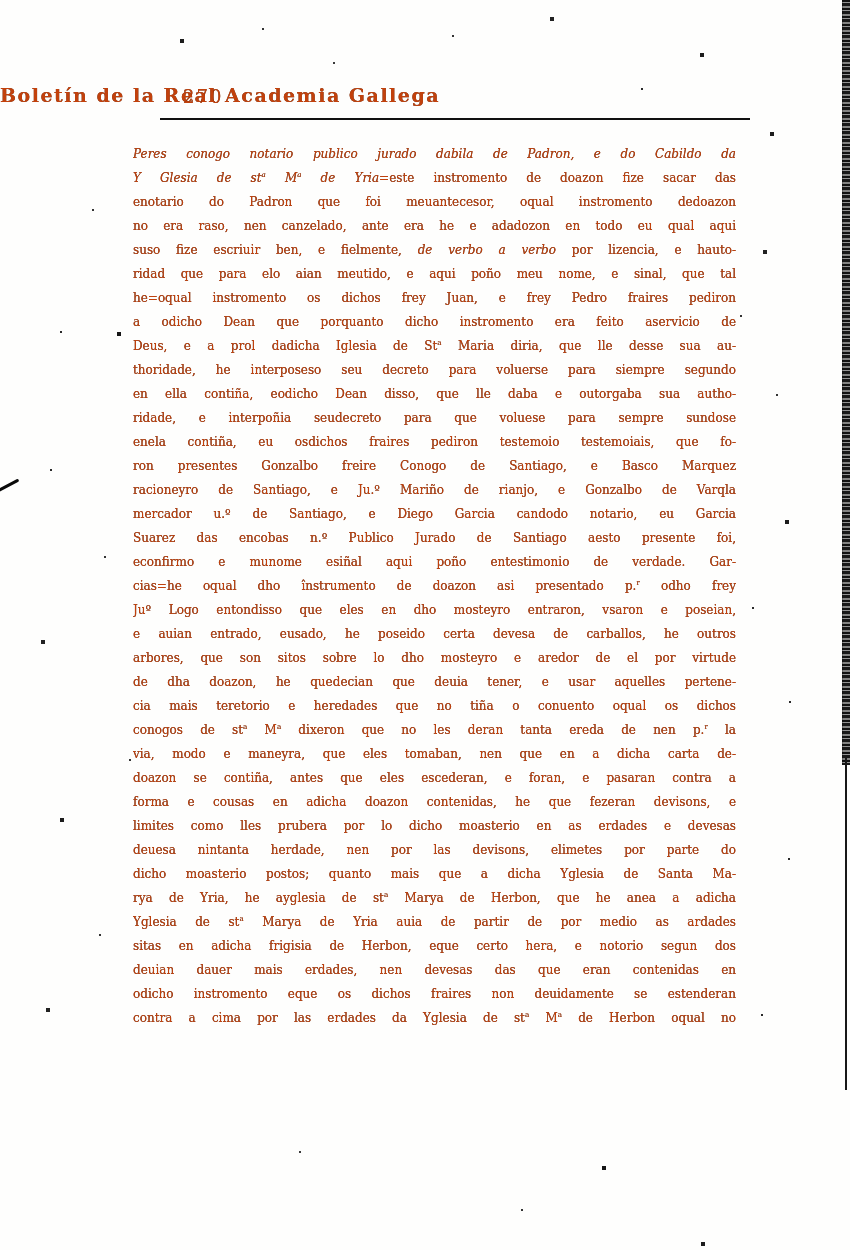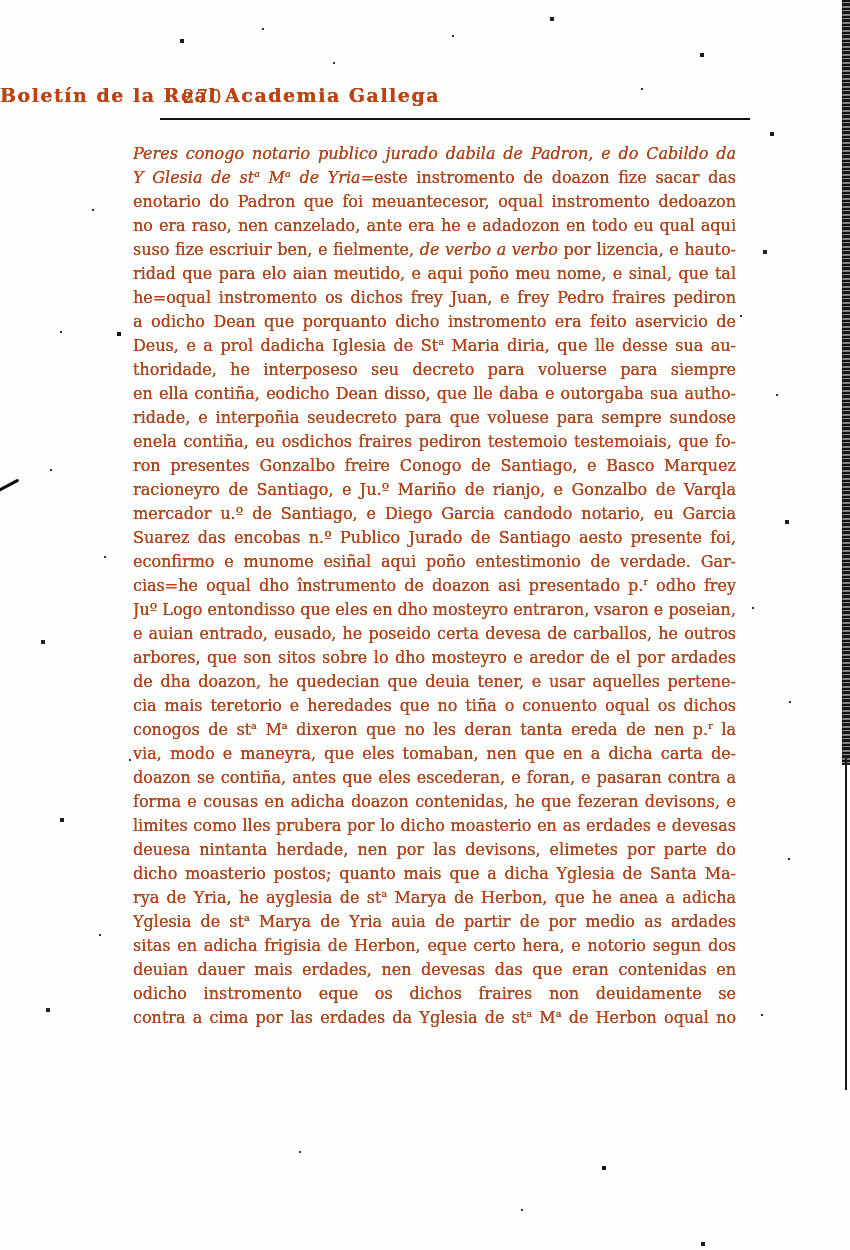--- a/index.html
+++ b/index.html
@@ -25,21 +25,21 @@
   .header-rule{
     position:absolute;left:160px;top:118px;
     width:590px;height:2px;background:#111;
   }
   
   .text-block{
     position:absolute;left:133px;top:142px;width:603px;
   }
   .line{
     height:24px;line-height:24px;
-    font-size:16px;
+    font-size:12px;
     overflow:hidden;
     text-align:justify;
     text-align-last:justify;
     -moz-text-align-last:justify;
     white-space:normal;
     text-shadow:0 0 .45px rgba(0,0,0,.75);
   }
   .line .it{font-style:italic;}
   .line .sup{font-size:.6em;vertical-align:super;line-height:0;}
   
@@ -103,21 +103,21 @@
       <div class="line"><span>ridade, e interpoñia seudecreto para que voluese para sempre sundose</span></div>
       <div class="line"><span>enela contiña, eu osdichos fraires pediron testemoio testemoiais, que fo-</span></div>
       <div class="line"><span>ron presentes Gonzalbo freire Conogo de Santiago, e Basco Marquez</span></div>
       <div class="line"><span>racioneyro de Santiago, e Ju.º Mariño de rianjo, e Gonzalbo de Varqla</span></div>
       <div class="line"><span>mercador u.º de Santiago, e Diego Garcia candodo notario, eu Garcia</span></div>
       <div class="line"><span>Suarez das encobas n.º Publico Jurado de Santiago aesto presente foi,</span></div>
       <div class="line"><span>econfirmo e munome esiñal aqui poño entestimonio de verdade. Gar-</span></div>
       <div class="line"><span>cias=he oqual dho înstrumento de doazon asi presentado p.</span><span class="sup">r</span><span> odho frey</span></div>
       <div class="line"><span>Juº Logo entondisso que eles en dho mosteyro entraron, vsaron e poseian,</span></div>
       <div class="line"><span>e auian entrado, eusado, he poseido certa devesa de carballos, he outros</span></div>
-      <div class="line"><span>arbores, que son sitos sobre lo dho mosteyro e aredor de el por ardades</span></div>
+      <div class="line"><span>arbores, que son sitos sobre lo dho mosteyro e aredor de el por virtude</span></div>
       <div class="line"><span>de dha doazon, he quedecian que deuia tener, e usar aquelles pertene-</span></div>
       <div class="line"><span>cia mais teretorio e heredades que no tiña o conuento oqual os dichos</span></div>
       <div class="line"><span>conogos de st</span><span class="sup">a</span><span> M</span><span class="sup">a</span><span> dixeron que no les deran tanta ereda de nen p.</span><span class="sup">r</span><span> la</span></div>
       <div class="line"><span>via, modo e maneyra, que eles tomaban, nen que en a dicha carta de-</span></div>
       <div class="line"><span>doazon se contiña, antes que eles escederan, e foran, e pasaran contra a</span></div>
       <div class="line"><span>forma e cousas en adicha doazon contenidas, he que fezeran devisons, e</span></div>
       <div class="line"><span>limites como lles prubera por lo dicho moasterio en as erdades e devesas</span></div>
       <div class="line"><span>deuesa nintanta herdade, nen por las devisons, elimetes por parte do</span></div>
       <div class="line"><span>dicho moasterio postos; quanto mais que a dicha Yglesia de Santa Ma-</span></div>
       <div class="line"><span>rya de Yria, he ayglesia de st</span><span class="sup">a</span><span> Marya de Herbon, que he anea a adicha</span></div>

